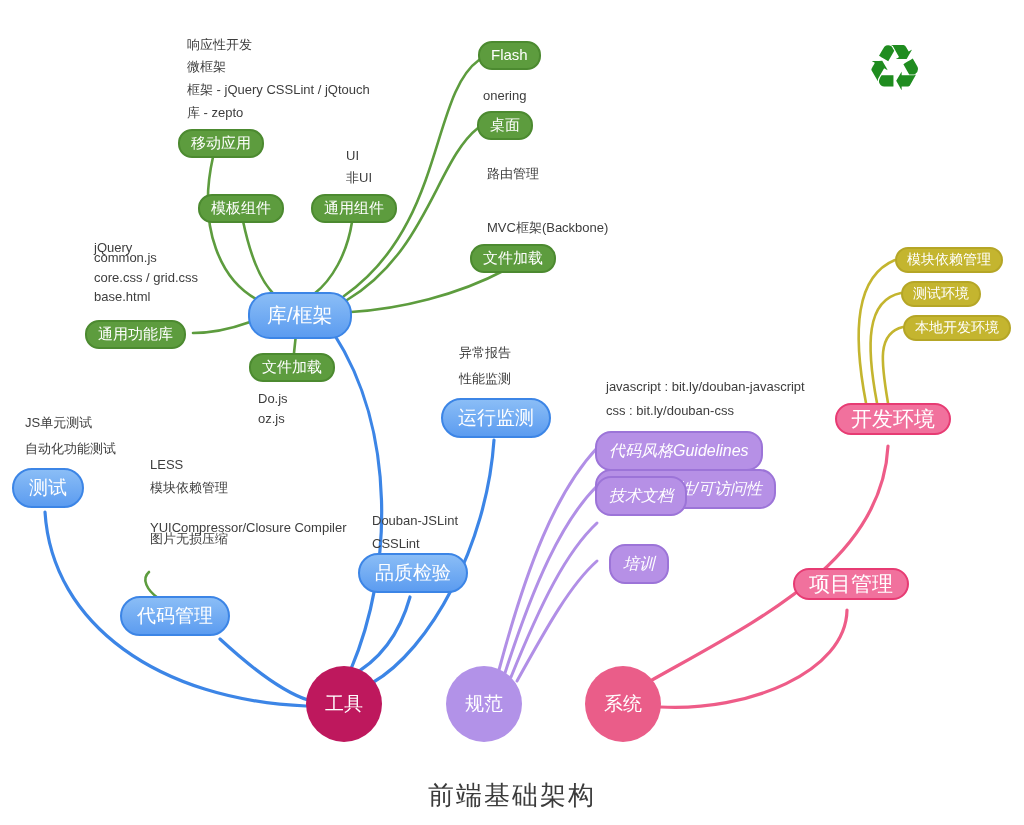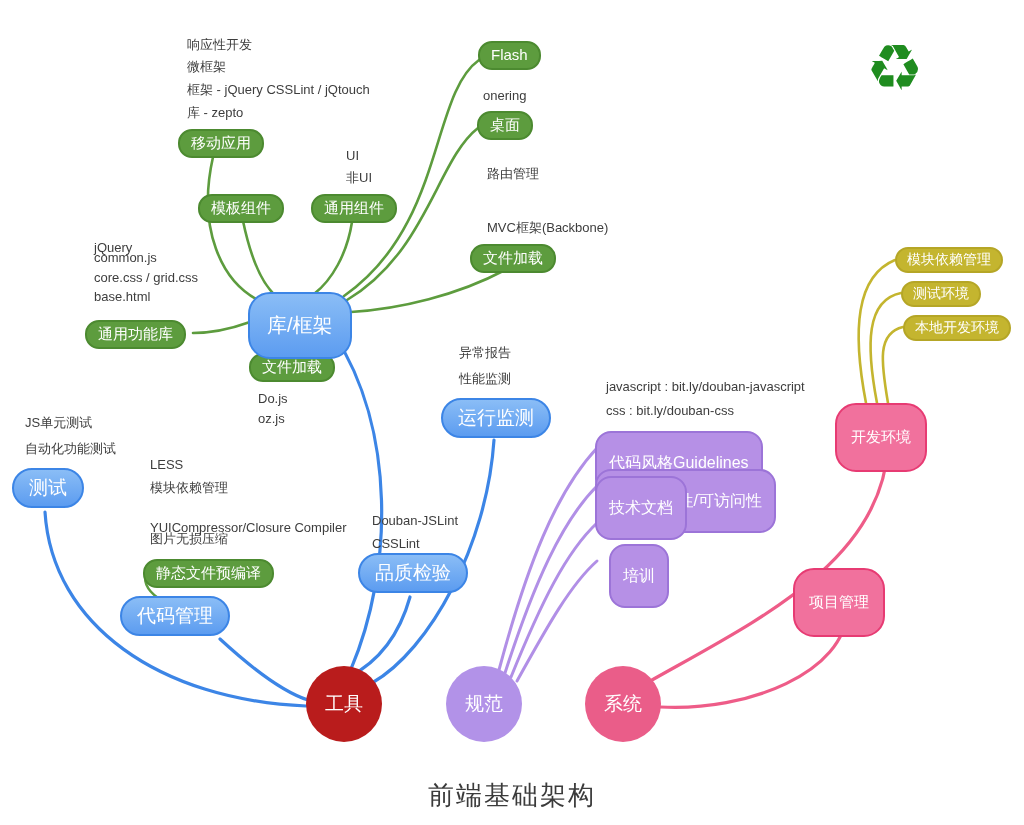--- a/index.html
+++ b/index.html
@@ -3,26 +3,26 @@
 <meta charset="utf-8">
 <style>
   html,body{margin:0;padding:0;background:#fff;}
   #canvas{position:relative;width:1024px;height:825px;background:#fff;overflow:hidden;
           font-family:"Liberation Sans",sans-serif;}
   svg.edges{position:absolute;left:0;top:0;z-index:1;}
   .node{position:absolute;z-index:2;color:#fff;white-space:nowrap;box-sizing:border-box;
         font-family:"Liberation Sans",sans-serif;line-height:1.25;}
   .pill-green{background:#5d9c3e;border:2px solid #4c8a30;border-radius:14px;font-size:15px;padding:3px 11px;}
   .pill-blue{background:linear-gradient(180deg,#8abdf6,#5c9cf0);border:2px solid #3c85e6;border-radius:22px;font-size:19px;padding:6px 15px;}
-  .pill-blue-big{background:linear-gradient(180deg,#8abdf6,#5c9cf0);border:2px solid #3c85e6;border-radius:22px;font-size:20px;padding:19px 17px;}
-  .pill-purple{background:#b690e6;border:2px solid #9c74d8;border-radius:16px;font-size:16px;padding:20px 12px;}
-  .pill-pink{background:#f1719d;border:2px solid #e73b73;border-radius:21px;font-size:15px;padding:23px 14px;}
+  .pill-blue-big{background:linear-gradient(180deg,#8abdf6,#5c9cf0);border:2px solid #3c85e6;border-radius:22px;font-size:20px;padding:9px 17px;}
+  .pill-purple{background:#b690e6;border:2px solid #9c74d8;border-radius:16px;font-size:16px;padding:8px 12px;font-style:italic;}
+  .pill-pink{background:#f1719d;border:2px solid #e73b73;border-radius:21px;font-size:21px;padding:1px 14px;}
   .pill-yellow{background:#c4b52f;border:2px solid #b5a626;border-radius:13px;font-size:14px;padding:2px 10px;}
   .circle{width:76px;height:76px;border-radius:50%;display:flex;align-items:center;justify-content:center;font-size:19px;}
-  .circle-blue{background:#b91c1c;}
+  .circle-blue{background:#be185d;}
   .circle-purple{background:#b292e8;}
   .circle-pink{background:#ea5d89;}
   .note{position:absolute;z-index:2;font-size:13px;color:#3d3d3d;white-space:nowrap;line-height:1.2;}
   .page-title{position:absolute;z-index:2;width:100%;text-align:center;top:778px;font-size:26px;color:#3b3b3b;letter-spacing:2px;}
   .recycle{position:absolute;z-index:2;left:866px;top:36px;font-size:64px;color:#1f8c1f;line-height:1;}
 </style>
 </head>
 <body>
 
 <div id="canvas">
@@ -59,21 +59,20 @@
   </svg>
 
   <div class="node pill-green" style="left:178px;top:129px">移动应用</div>
   <div class="node pill-green" style="left:198px;top:194px">模板组件</div>
   <div class="node pill-green" style="left:311px;top:194px">通用组件</div>
   <div class="node pill-green" style="left:478px;top:41px">Flash</div>
   <div class="node pill-green" style="left:477px;top:111px">桌面</div>
   <div class="node pill-green" style="left:470px;top:244px">文件加载</div>
   <div class="node pill-green" style="left:85px;top:320px">通用功能库</div>
   <div class="node pill-green" style="left:249px;top:353px">文件加载</div>
-  <div class="node pill-green" style="left:143px;top:559px">静态文件预编译</div>
 
   <div class="node pill-blue-big" style="left:248px;top:292px">库/框架</div>
   <div class="node pill-blue" style="left:441px;top:398px">运行监测</div>
   <div class="node pill-blue" style="left:12px;top:468px">测试</div>
   <div class="node pill-blue" style="left:358px;top:553px">品质检验</div>
   <div class="node pill-blue" style="left:120px;top:596px">代码管理</div>
 
   <div class="node pill-purple" style="left:595px;top:431px">代码风格Guidelines</div>
   <div class="node pill-purple" style="left:595px;top:469px">性能/可用性/可访问性</div>
   <div class="node pill-purple" style="left:595px;top:476px">技术文档</div>

